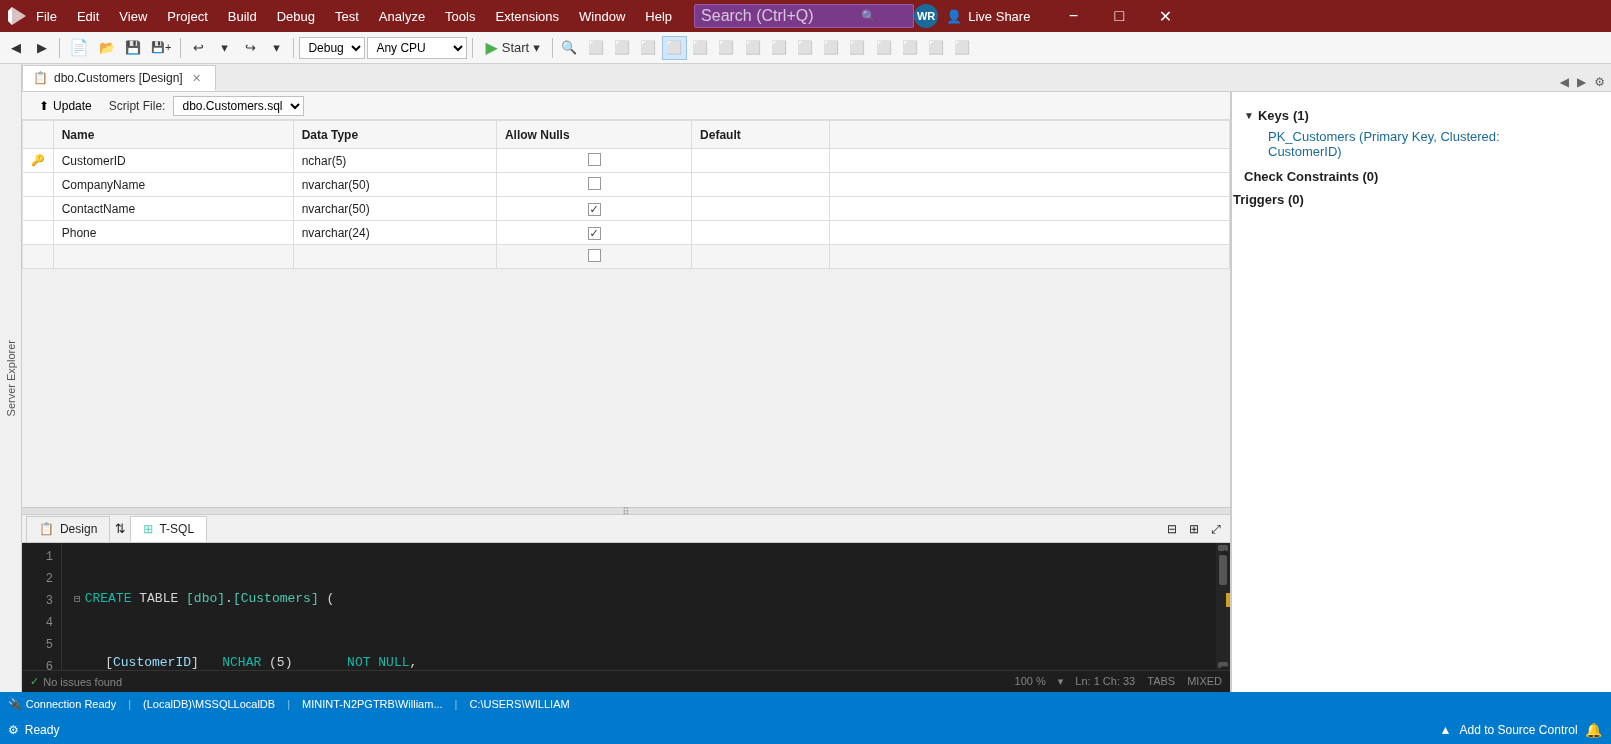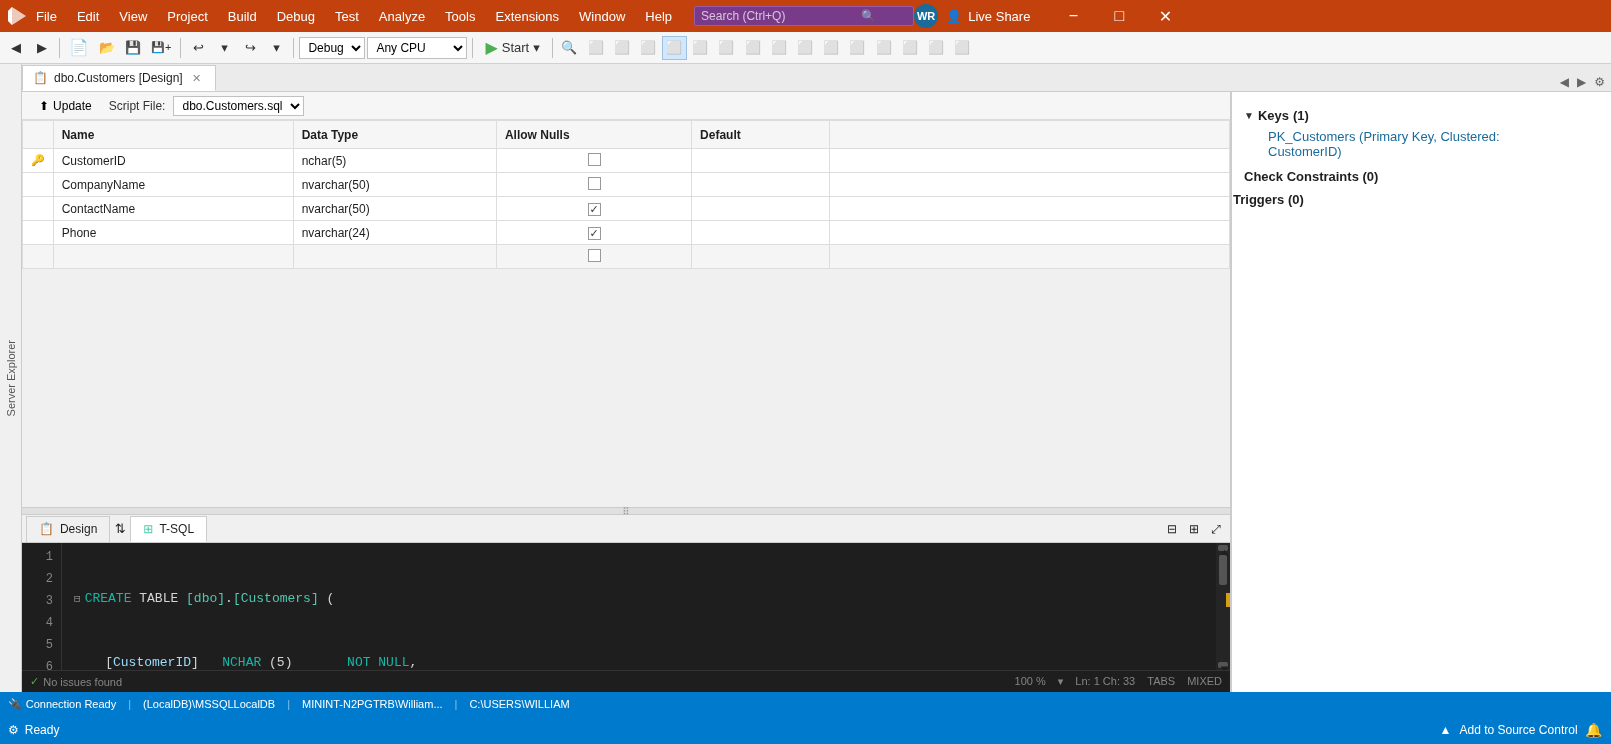--- a/index.html
+++ b/index.html
@@ -1,23 +1,23 @@
 <!DOCTYPE html>
 <html><head>
   <meta charset="utf-8">
   <style>
     * { box-sizing: border-box; margin: 0; padding: 0; }
     body { font-family: 'Segoe UI', Arial, sans-serif; font-size: 13px; background: #f0f0f0; color: #1e1e1e; overflow: hidden; width: 1611px; height: 744px; display: flex; flex-direction: column; }
 
     
-    .title-bar { display: flex; align-items: center; background: #c2410c; height: 32px; padding: 0 8px; color: white; flex-shrink: 0; }
+    .title-bar { display: flex; align-items: center; background: #7f1d1d; height: 32px; padding: 0 8px; color: white; flex-shrink: 0; }
     .title-bar-menu { display: flex; gap: 0; }
     .title-bar-menu-item { color: white; padding: 4px 10px; font-size: 13px; cursor: pointer; }
     .title-bar-search { margin-left: 12px; flex: 0 0 220px; display: flex; align-items: center; background: #7a3a8a; border: 1px solid #9a5aaa; border-radius: 2px; padding: 2px 6px; }
-    .title-bar-search input { background: transparent; border: none; outline: none; color: white; font-size: 12px; width: 160px; }
+    .title-bar-search input { background: transparent; border: none; outline: none; color: white; font-size: 16px; width: 160px; }
     .title-bar-search input::placeholder { color: rgba(255,255,255,0.7); }
     .title-bar-project { color: white; font-size: 13px; margin-left: 12px; font-weight: 500; flex: 1; }
     .title-bar-avatar { width: 24px; height: 24px; background: #1a6b9a; border-radius: 50%; display: flex; align-items: center; justify-content: center; color: white; font-size: 11px; font-weight: bold; margin-right: 8px; }
     .title-bar-controls { display: flex; gap: 0; margin-left: 4px; }
     .title-bar-control { width: 46px; height: 32px; display: flex; align-items: center; justify-content: center; color: white; cursor: pointer; font-size: 16px; }
     .live-share { display: flex; align-items: center; gap: 6px; color: white; font-size: 13px; margin-right: 16px; cursor: pointer; }
 
     
     .toolbar { display: flex; align-items: center; background: #f6f6f6; border-bottom: 1px solid #d0d0d0; height: 32px; padding: 0 4px; flex-shrink: 0; gap: 2px; }
     .toolbar-btn { height: 24px; min-width: 24px; display: flex; align-items: center; justify-content: center; border: 1px solid transparent; background: transparent; cursor: pointer; padding: 0 3px; font-size: 13px; color: #333; }

